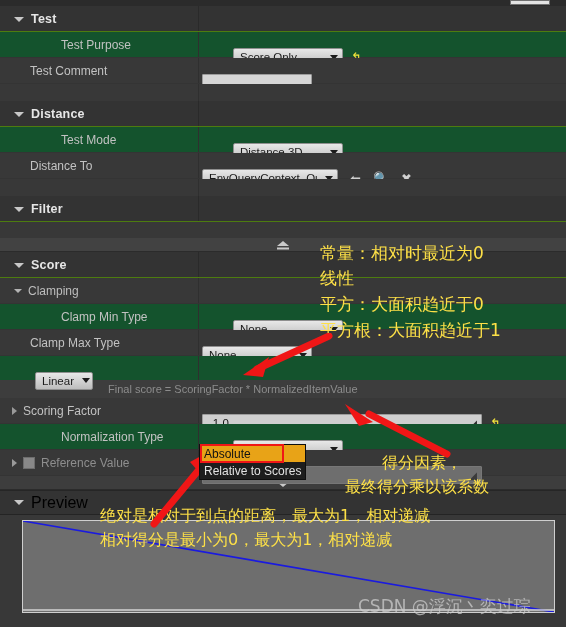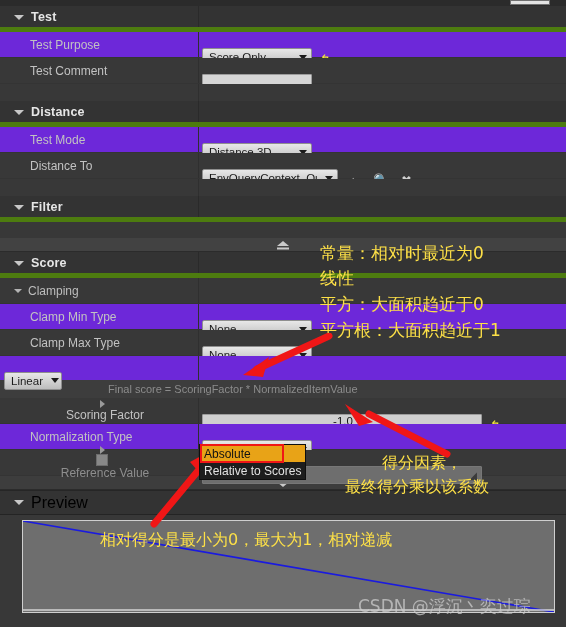--- a/index.html
+++ b/index.html
@@ -8,65 +8,65 @@
     background: #2b2b2b;
     font-family: "Liberation Sans", sans-serif;
     overflow: hidden;
   }
   #root { position: relative; width: 566px; height: 627px; background: #383838; }
 
   
   .section-hdr {
     height: 26px; background: #333333;
     display: flex; align-items: center;
-    border-bottom: 5px solid #4d7c0f;
+    border-bottom: 1px solid #4d7c0f;
     position: relative;
   }
   .section-hdr .tri {
     width: 0; height: 0; margin-left: 14px; margin-right: 7px;
     border-left: 5px solid transparent;
     border-top: 5px solid #c8c8c8;
     border-right: 5px solid transparent;
     transform: translateY(1px);
   }
   .section-hdr .ttl {
     color: #e6e6e6; font-size: 12.5px; font-weight: bold; letter-spacing: .2px;
   }
   .section-hdr .colsep {
     position: absolute; left: 198px; top: 0; bottom: 0; width: 1px; background: #2a2a2a;
   }
 
   .row {
     height: 26px; display: flex; align-items: center; position: relative;
     border-bottom: 1px solid #343434;
   }
-  .row.alt { background: #6d28d9; }
+  .row.alt { background: #14532d; padding-left: 31px; }
   .row.dark { background: #383838; }
   .row .colsep {
     position: absolute; left: 198px; top: 0; bottom: 0; width: 1px; background: #2f2f2f;
   }
   .lbl {
     color: #c2c2c2; font-size: 12px; width: 198px; padding-left: 22px; flex: none;
   }
   .lbl.ind { padding-left: 30px; }
   .lbl.grp { color: #bdbdbd; padding-left: 14px; display: flex; align-items: center; }
   .lbl.grp .tri {
     width: 0; height: 0; margin-right: 6px;
     border-left: 4px solid transparent;
     border-top: 4px solid #b4b4b4;
     border-right: 4px solid transparent;
   }
-  .lbl.exp { display: flex; align-items: center; padding-left: 12px; flex-direction: column; }
+  .lbl.exp { display: flex; align-items: center; padding-left: 12px; }
   .lbl.exp .ctri {
     width: 0; height: 0; margin-right: 6px;
     border-top: 4px solid transparent;
     border-bottom: 4px solid transparent;
     border-left: 5px solid #9a9a9a;
   }
-  .field { margin-left: 4px; display: flex; align-items: flex-end; margin-top: 25px; }
+  .field { margin-left: 4px; display: flex; align-items: center; margin-top: 25px; }
 
   
   .combo {
     height: 18px; background: linear-gradient(#e8e8e8,#bdbdbd);
     border: 1px solid #8f8f8f; border-radius: 2px;
     color: #1b1b1b; font-size: 11.5px;
     display: inline-flex; align-items: center; padding: 0 4px 0 6px;
     position: relative;
   }
   .combo .cv { flex: 1; white-space: nowrap; overflow: hidden; }
@@ -80,21 +80,21 @@
   .combo.w58  { width: 58px; padding-right: 2px; }
   .combo.w136 { width: 136px; }
 
   .textbox {
     height: 18px; background: #d6d6d6; border: 1px solid #9c9c9c; border-radius: 1px;
     width: 110px;
   }
   .numbox {
     height: 18px; background: #cfcfcf; border: 1px solid #9c9c9c; border-radius: 1px;
     color: #141414; font-size: 11.5px; display: flex; align-items: center;
-    padding: 0 4px 0 6px; width: 280px; position: relative; flex-direction: column;
+    padding: 0 4px 0 6px; width: 280px; position: relative;
   }
   .numbox .nv { flex: 1; }
   .numbox .drag { font-size: 10px; color: #2b2b2b; }
 
   .refbox {
     height: 18px; background: #6e6e6e; border: 1px solid #777; border-radius: 1px;
     width: 280px; display: flex; align-items: center; padding: 0 4px;
     justify-content: flex-end;
   }
   .refbox .drag { font-size: 10px; color: #3a3a3a; }
@@ -365,20 +365,21 @@
   <div class="redbox" style="left:200px; top:444px; width:84px; height:19px;"></div>
 
   <div class="anno" style="left:320px; top:243px;">常量：相对时最近为0</div>
   <div class="anno" style="left:320px; top:268px;">线性</div>
   <div class="anno" style="left:320px; top:294px;">平方：大面积趋近于0</div>
   <div class="anno" style="left:320px; top:320px;">平方根：大面积趋近于1</div>
 
   <div class="anno sm" style="left:345px; top:477px;">最终得分乘以该系数</div>
   <div class="anno sm" style="left:382px; top:453px;">得分因素，</div>
 
+  <div class="anno sm" style="left:100px; top:506px;">绝对是相对于到点的距离，最大为1，相对递减</div>
   <div class="anno sm" style="left:100px; top:530px;">相对得分是最小为0，最大为1，相对递减</div>
 
   <svg class="arrow" style="left:225px; top:333px;" width="110" height="45" viewBox="0 0 110 45">
     <path d="M104,3 L32,36" stroke="#f01616" stroke-width="7" stroke-linecap="round"></path>
     <polygon points="18,42 44,24 38,44" fill="#f01616"></polygon>
   </svg>
 
   <svg class="arrow" style="left:325px; top:400px;" width="130" height="60" viewBox="0 0 130 60">
     <path d="M122,54 L44,14" stroke="#f01616" stroke-width="7" stroke-linecap="round"></path>
     <polygon points="20,4 48,22 34,26" fill="#f01616"></polygon>

